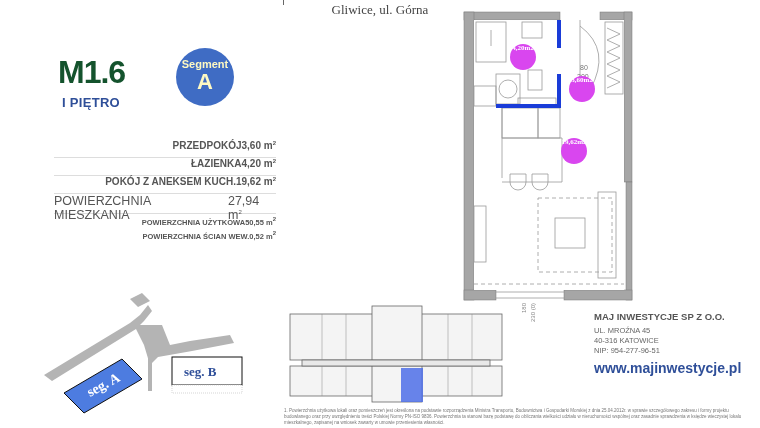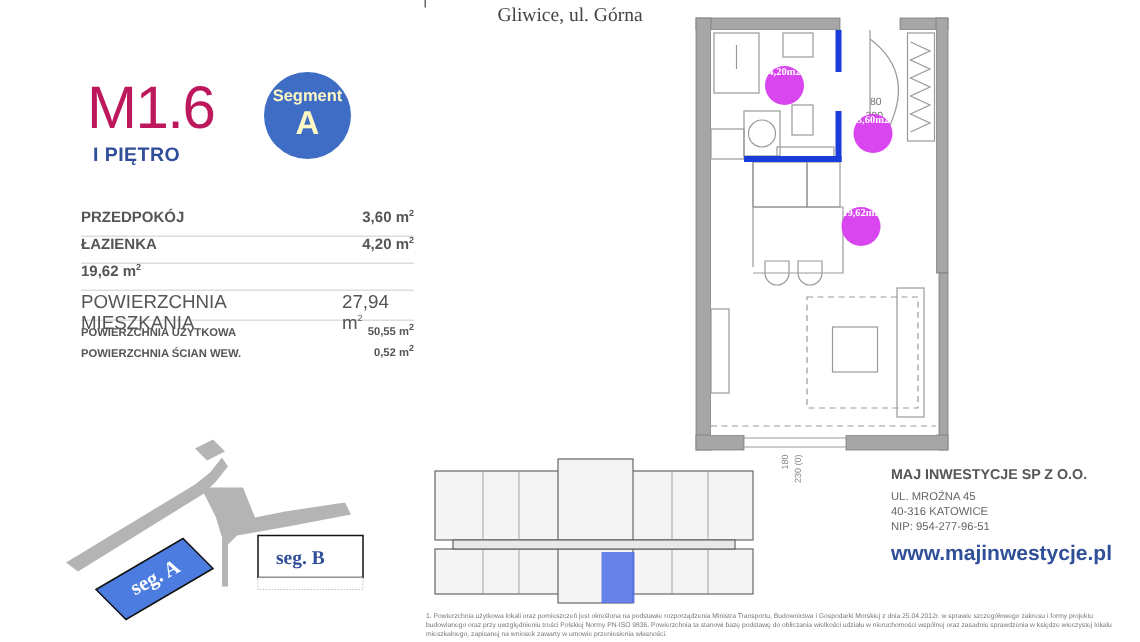--- a/index.html
+++ b/index.html
@@ -1,26 +1,26 @@
 <!DOCTYPE html>
 <html><head>
 <meta charset="utf-8">
 <style>
   html, body { margin:0; padding:0; background:#ffffff; }
   body { width:760px; height:428px; position:relative; overflow:hidden; font-family:"Liberation Sans", sans-serif; }
   .abs { position:absolute; }
   .subtitle { left:0; width:760px; top:2px; text-align:center; font-family:"Liberation Serif", serif; font-size:13px; color:#444; }
   .top-line { position:absolute; top:0; height:5px; width:1px; background:#666; }
-  .unit-code { left:58px; top:50px; font-size:40px; font-weight:normal; color:#be185d; letter-spacing:-1px; line-height:44px; }
+  .unit-code { left:58px; top:50px; font-size:32px; font-weight:bold; color:#14532d; letter-spacing:-1px; line-height:44px; }
   .floor { left:62px; top:95px; font-size:13px; font-weight:bold; color:#2f4f99; letter-spacing:0.3px; }
   .seg-badge { left:176px; top:48px; width:58px; height:58px; border-radius:50%; background:#3f6cc4; color:#fef9c3; text-align:center; }
   .seg-badge .l1 { font-size:11px; font-weight:bold; margin-top:10px; display:block; }
   .seg-badge .l2 { font-size:22px; font-weight:bold; display:block; line-height:24px; }
   .table { left:54px; top:140px; width:222px; }
-  .row { display:flex; justify-content:space-between; align-items:baseline; color:#555; font-weight:bold; border-bottom:1px solid #ddd; }
+  .row { display:flex; justify-content:flex-end; align-items:baseline; color:#555; font-weight:bold; border-bottom:1px solid #ddd; }
   .row.r1 { font-size:10px; height:17px; }
   .row.big { font-size:12.5px; font-weight:normal; height:19px; color:#555; }
   .row.small { font-size:7.5px; height:14px; border-bottom:none; }
   .row sup { font-size:6px; }
   .company { left:594px; top:311px; font-size:9.5px; font-weight:bold; color:#555; }
   .addr { left:594px; top:326px; font-size:7.5px; color:#666; line-height:10px; }
   .web { left:594px; top:360px; font-size:14px; font-weight:bold; color:#2f4f99; }
   .footnote { left:284px; top:408px; width:460px; font-size:4.5px; line-height:6px; color:#777; }
   .area-badge { position:absolute; border-radius:50%; background:#d946ef; color:#fff; font-family:"Liberation Serif", serif; font-weight:bold; text-align:center; font-size:7px; line-height:9px; display:flex; flex-direction:row; justify-content:center; }
 </style>
@@ -40,20 +40,21 @@
 <div class="abs table">
   <div class="row r1">
     <span>PRZEDPOKÓJ</span>
     <span><span>3,60 m</span><sup>2</sup></span>
   </div>
   <div class="row r1">
     <span>ŁAZIENKA</span>
     <span><span>4,20 m</span><sup>2</sup></span>
   </div>
   <div class="row r1">
+    <span>POKÓJ Z ANEKSEM KUCH.</span>
     <span><span>19,62 m</span><sup>2</sup></span>
   </div>
   <div class="row big">
     <span>POWIERZCHNIA MIESZKANIA</span>
     <span><span>27,94 m</span><sup>2</sup></span>
   </div>
   <div class="row small" style="margin-top:2px">
     <span>POWIERZCHNIA UŻYTKOWA</span>
     <span><span>50,55 m</span><sup>2</sup></span>
   </div>

